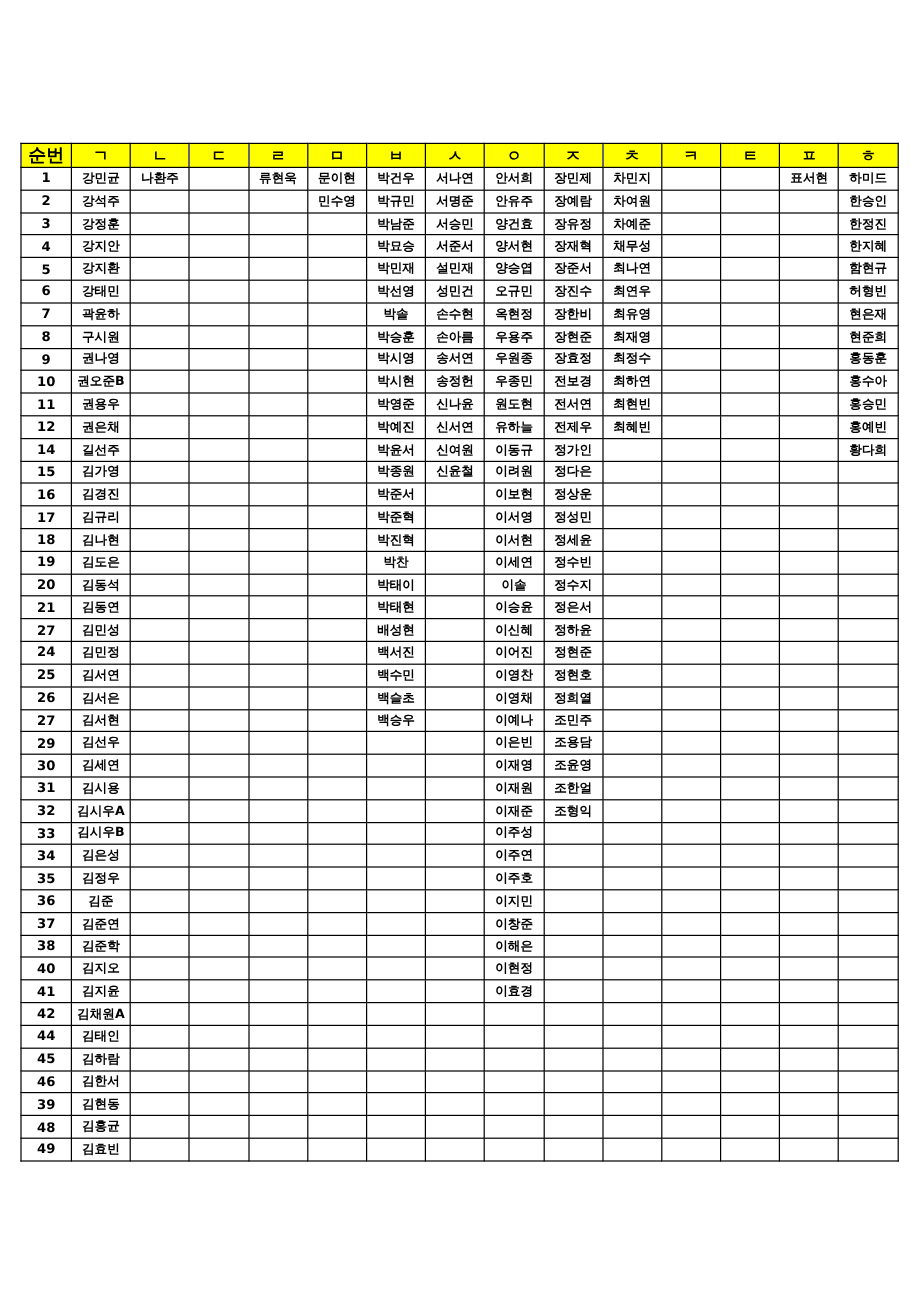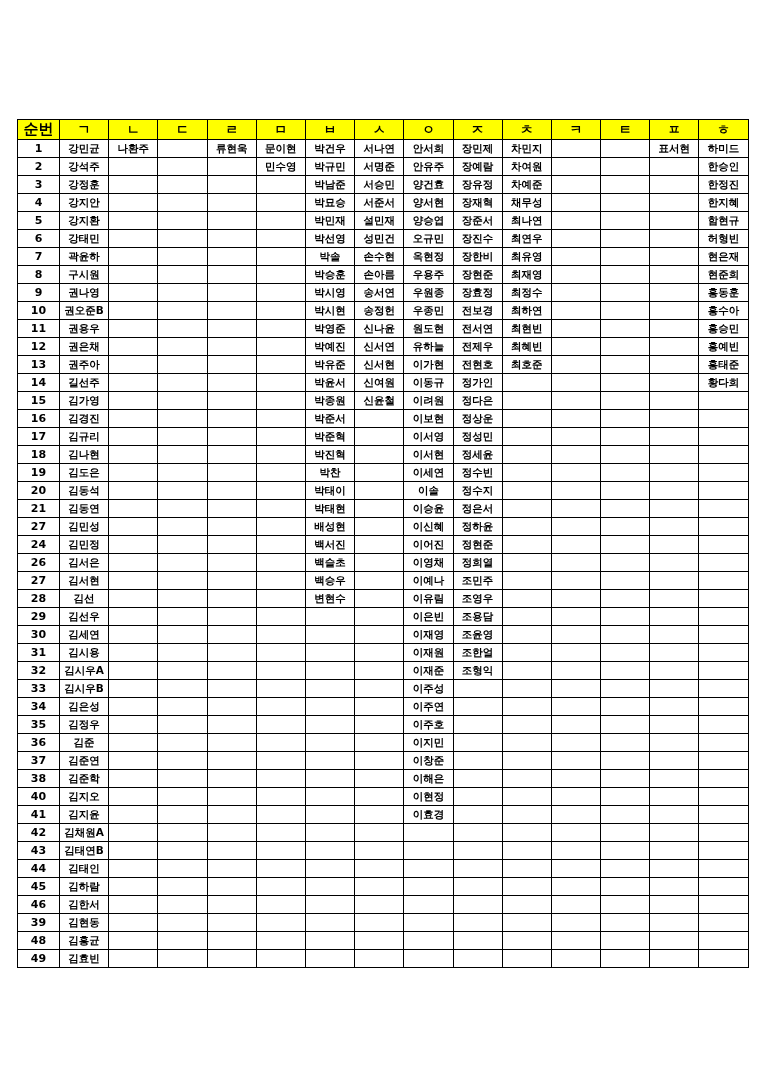--- a/index.html
+++ b/index.html
@@ -294,37 +294,20 @@
           <td>신서연</td>
           <td>유하늘</td>
           <td>전제우</td>
           <td>최혜빈</td>
           <td></td>
           <td></td>
           <td></td>
           <td>홍예빈</td>
         </tr>
         <tr>
-          <td class="num-cell">13</td>
-          <td>권주아</td>
-          <td></td>
-          <td></td>
-          <td></td>
-          <td></td>
-          <td>박유준</td>
-          <td>신서현</td>
-          <td>이가현</td>
-          <td>전현호</td>
-          <td>최호준</td>
-          <td></td>
-          <td></td>
-          <td></td>
-          <td>홍태준</td>
-        </tr>
-        <tr>
           <td class="num-cell">14</td>
           <td>길선주</td>
           <td></td>
           <td></td>
           <td></td>
           <td></td>
           <td>박윤서</td>
           <td>신여원</td>
           <td>이동규</td>
           <td>정가인</td>
@@ -481,20 +464,37 @@
           <td></td>
           <td>이어진</td>
           <td>정현준</td>
           <td></td>
           <td></td>
           <td></td>
           <td></td>
           <td></td>
         </tr>
         <tr>
+          <td class="num-cell">25</td>
+          <td>김서연</td>
+          <td></td>
+          <td></td>
+          <td></td>
+          <td></td>
+          <td>백수민</td>
+          <td></td>
+          <td>이영찬</td>
+          <td>정현호</td>
+          <td></td>
+          <td></td>
+          <td></td>
+          <td></td>
+          <td></td>
+        </tr>
+        <tr>
           <td class="num-cell">26</td>
           <td>김서은</td>
           <td></td>
           <td></td>
           <td></td>
           <td></td>
           <td>백슬초</td>
           <td></td>
           <td>이영채</td>
           <td>정희열</td>
@@ -515,37 +515,20 @@
           <td></td>
           <td>이예나</td>
           <td>조민주</td>
           <td></td>
           <td></td>
           <td></td>
           <td></td>
           <td></td>
         </tr>
         <tr>
-          <td class="num-cell">28</td>
-          <td>김선</td>
-          <td></td>
-          <td></td>
-          <td></td>
-          <td></td>
-          <td>변현수</td>
-          <td></td>
-          <td>이유림</td>
-          <td>조영우</td>
-          <td></td>
-          <td></td>
-          <td></td>
-          <td></td>
-          <td></td>
-        </tr>
-        <tr>
           <td class="num-cell">29</td>
           <td>김선우</td>
           <td></td>
           <td></td>
           <td></td>
           <td></td>
           <td></td>
           <td></td>
           <td>이은빈</td>
           <td>조용담</td>
@@ -738,37 +721,20 @@
           <td></td>
           <td></td>
           <td></td>
           <td></td>
           <td></td>
           <td></td>
         </tr>
         <tr>
           <td class="num-cell">42</td>
           <td>김채원A</td>
-          <td></td>
-          <td></td>
-          <td></td>
-          <td></td>
-          <td></td>
-          <td></td>
-          <td></td>
-          <td></td>
-          <td></td>
-          <td></td>
-          <td></td>
-          <td></td>
-          <td></td>
-        </tr>
-        <tr>
-          <td class="num-cell">43</td>
-          <td>김태연B</td>
           <td></td>
           <td></td>
           <td></td>
           <td></td>
           <td></td>
           <td></td>
           <td></td>
           <td></td>
           <td></td>
           <td></td>

